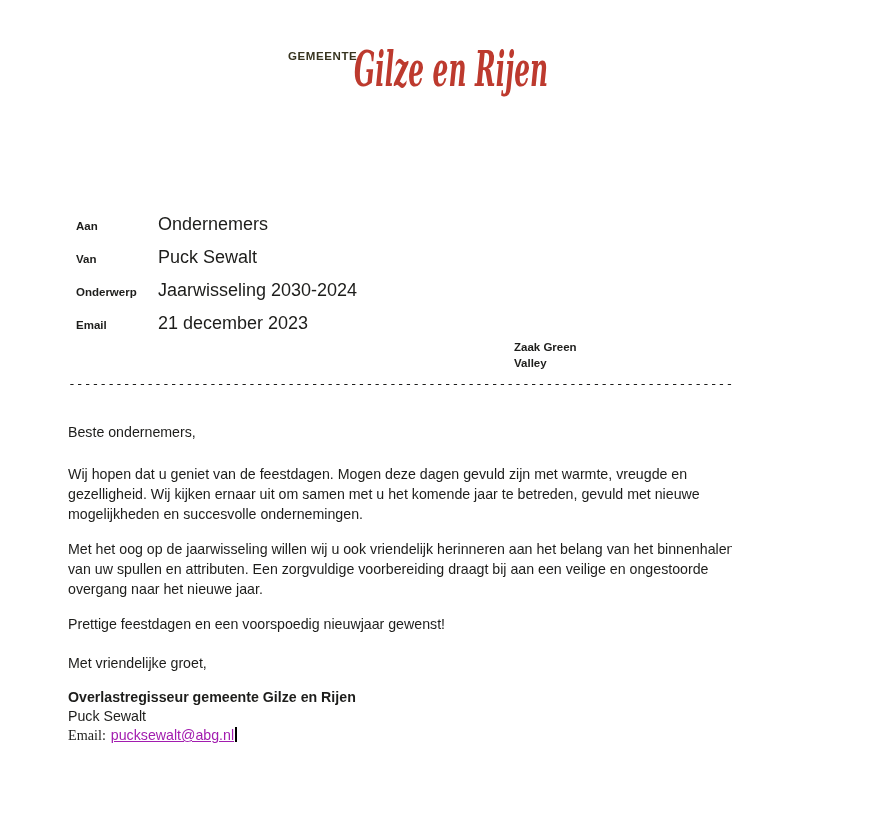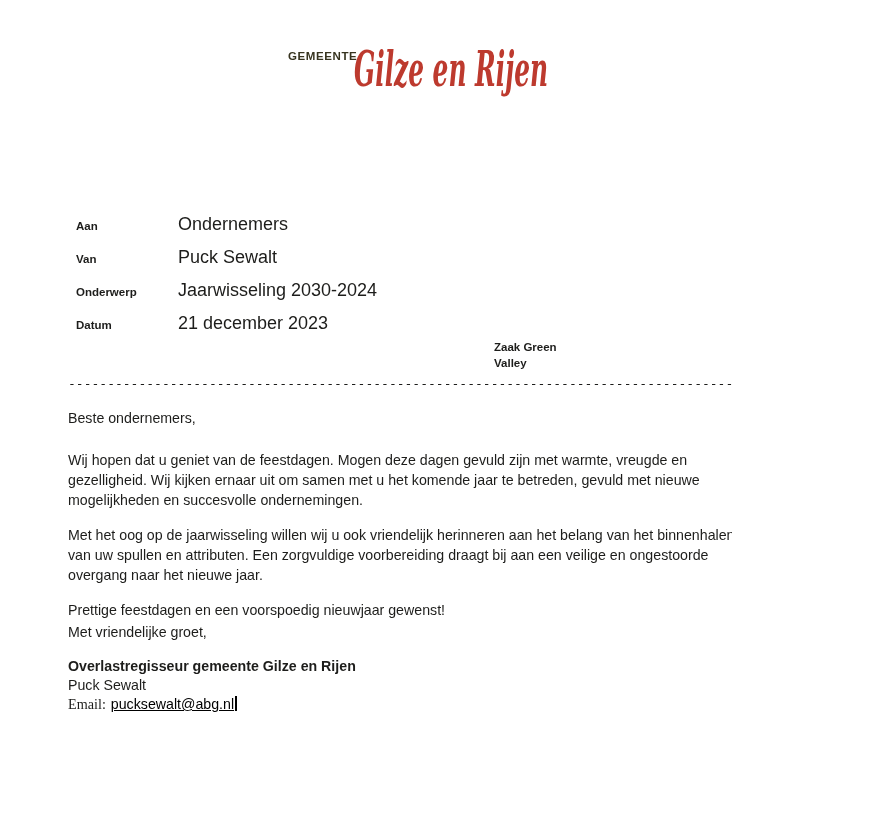--- a/index.html
+++ b/index.html
@@ -44,21 +44,20 @@
   .meta {
     position: absolute;
     left: 76px;
     top: 214px;
     width: 520px;
   }
   .meta-row {
     display: flex;
     align-items: baseline;
     margin-bottom: 13px;
-    gap: 20px;
   }
   .meta-row.tight { margin-top: -7px; justify-content: flex-end; }
   .meta-label {
     width: 82px;
     flex: 0 0 82px;
     font-size: 11.5px;
     font-weight: bold;
     line-height: 16px;
     padding-right: 10px;
     box-sizing: border-box;
@@ -80,36 +79,36 @@
     font-family: "DejaVu Sans Mono", monospace;
     font-size: 13px;
     line-height: 20px;
     color: #1d1d1b;
   }
 
   
   .letter {
     position: absolute;
     left: 68px;
-    top: 408px;
+    top: 422px;
     width: 792px;
     font-size: 14.2px;
     line-height: 20px;
   }
   .letter p {
     margin: 0 0 15px 0;
     white-space: pre-line;
   }
   .letter p.salutation { margin-bottom: 22px; }
-  .letter p.wish { margin-bottom: 2px; }
+  .letter p.wish { margin-bottom: 19px; }
   .letter p.closing { }
   .signature { line-height: 19px; }
   .sig-role { font-weight: bold; }
   .email-link {
-    color: #000000;
+    color: #a21caf;
     text-decoration: underline;
     cursor: pointer;
   }
   .email-label { margin-right: 5px; font-family: Liberation Serif, serif; }
   .text-cursor {
     display: inline-block;
     width: 1.5px;
     height: 15px;
     background: #000000;
     vertical-align: -2px;
@@ -135,21 +134,21 @@
     </div>
     <div class="meta-row">
       <div class="meta-label">Van</div>
       <div class="meta-value">Puck Sewalt</div>
     </div>
     <div class="meta-row">
       <div class="meta-label">Onderwerp</div>
       <div class="meta-value">Jaarwisseling 2030-2024</div>
     </div>
     <div class="meta-row">
-      <div class="meta-label">Datum</div>
+      <div class="meta-label">Email</div>
       <div class="meta-value">21 december 2023</div>
     </div>
     <div class="meta-row tight">
       <div class="meta-label">Zaak Green Valley</div>
       <div class="meta-value"></div>
     </div>
   </div>
 
   <div class="separator">------------------------------------------------------------------------------------------------------------------------</div>
 

